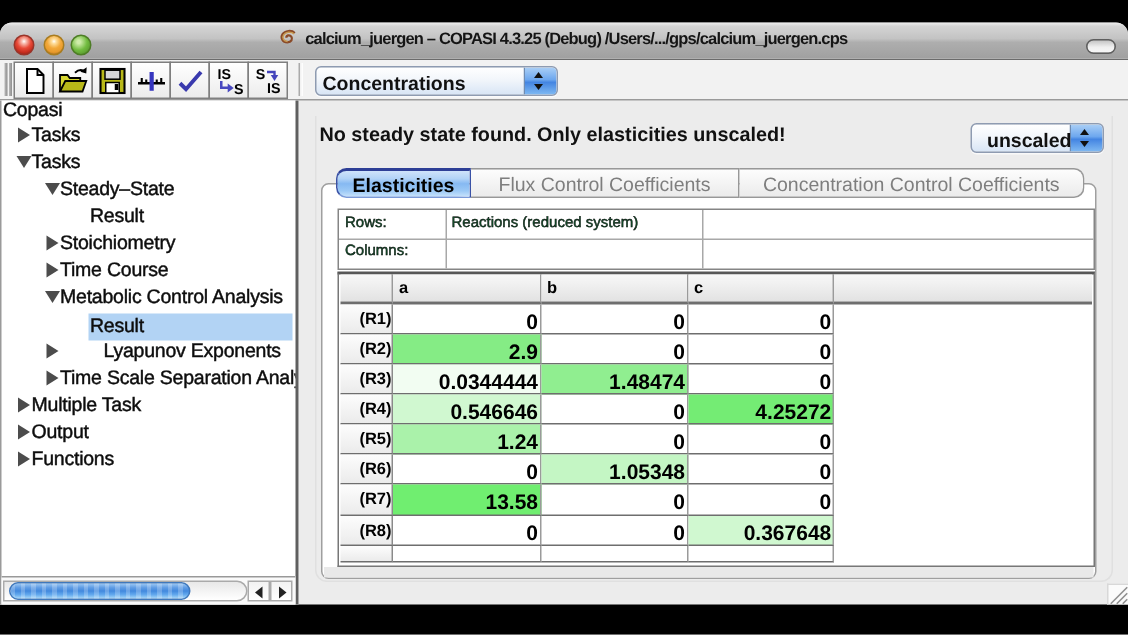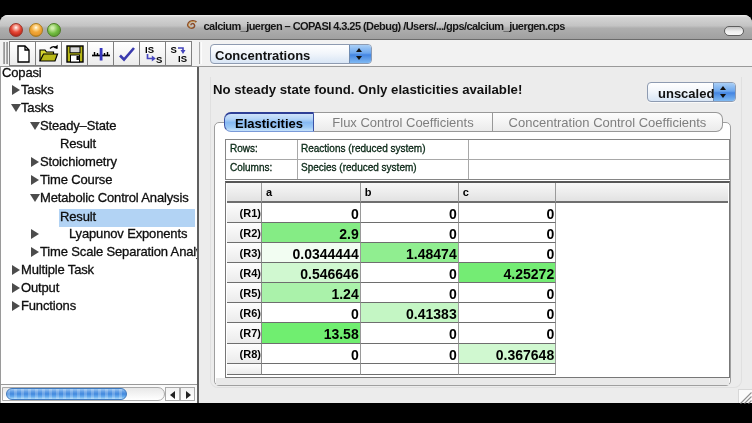--- a/index.html
+++ b/index.html
@@ -172,39 +172,38 @@
       <div id="tsbthumb"></div>
     </div>
   <div class="sbbtn" style="left:164px">
       <div class="sbar" style="left:4px;border-right:5px solid #222;border-top:4px solid transparent;border-bottom:4px solid transparent;"></div>
     </div>
   <div class="sbbtn" style="left:179px">
       <div class="sbar" style="left:5px;border-left:5px solid #222;border-top:4px solid transparent;border-bottom:4px solid transparent;"></div>
     </div>
 </div>
 
-<div id="msg" class="abs">No steady state found. Only elasticities available!</div>
+<div id="msg" class="abs">No steady state found. Only elasticities unscaled!</div>
 <div class="popup abs" style="left:647px;top:82px;width:89px;">
   <div class="cap"></div>
     <div class="lbl" style="left:10px">unscaled</div>
 </div>
 <div id="groupbox" class="abs"></div>
 <div id="gbfoot" class="abs"></div>
 <div id="tab1" class="tab abs">Elasticities</div>
 <div id="tab2" class="tab abs">Flux Control Coefficients</div>
 <div id="tab3" class="tab abs">Concentration Control Coefficients</div>
 
 <div id="rctab" class="abs">
   <div class="rcline" style="left:0;top:19px;width:503px;height:1px;"></div>
   <div class="rcline" style="left:71px;top:0;width:1px;height:39px;"></div>
   <div class="rcline" style="left:242px;top:0;width:1px;height:39px;"></div>
   <div class="rctxt" style="left:4px;top:3px;">Rows:</div>
   <div class="rctxt" style="left:75px;top:3px;">Reactions (reduced system)</div>
   <div class="rctxt" style="left:4px;top:22px;">Columns:</div>
-  <div class="rctxt" style="left:75px;top:22px;">Species (reduced system)</div>
 </div>
 
 <div id="mtab" class="abs"></div>
 <div id="tcells" class="abs" style="left:225px;top:181px;">
     <div class="hcell" style="left:2px;top:2px;width:35px;height:19.5px;padding:3px 0 0 4px;"></div>
     <div class="hcell" style="left:37px;top:2px;width:98.7px;height:19.5px;padding:3px 0 0 4px;">a</div>
     <div class="hcell" style="left:135.7px;top:2px;width:98px;height:19.5px;padding:3px 0 0 4px;">b</div>
     <div class="hcell" style="left:233.7px;top:2px;width:97.5px;height:19.5px;padding:3px 0 0 4px;">c</div>
     <div class="hcell" style="left:331.2px;top:2px;width:171.8px;height:19.5px;border-right:none;"></div>
     <div class="rhcell" style="left:2px;top:21.5px;width:35px;height:20.15px;padding:4px 0 0 2px;">(R1)</div>
@@ -222,21 +221,21 @@
     <div class="rhcell" style="left:2px;top:81.94999999999999px;width:35px;height:20.15px;padding:4px 0 0 2px;">(R4)</div>
     <div class="dcell" style="left:37px;top:81.94999999999999px;width:98.7px;height:20.15px;background:#d0f8d0;padding:3px 1px 0 0;">0.546646</div>
     <div class="dcell" style="left:135.7px;top:81.94999999999999px;width:98px;height:20.15px;padding:3px 1px 0 0;">0</div>
     <div class="dcell" style="left:233.7px;top:81.94999999999999px;width:97.5px;height:20.15px;background:#74ec74;padding:3px 1px 0 0;">4.25272</div>
     <div class="rhcell" style="left:2px;top:102.1px;width:35px;height:20.15px;padding:4px 0 0 2px;">(R5)</div>
     <div class="dcell" style="left:37px;top:102.1px;width:98.7px;height:20.15px;background:#aaf2aa;padding:3px 1px 0 0;">1.24</div>
     <div class="dcell" style="left:135.7px;top:102.1px;width:98px;height:20.15px;padding:3px 1px 0 0;">0</div>
     <div class="dcell" style="left:233.7px;top:102.1px;width:97.5px;height:20.15px;padding:3px 1px 0 0;">0</div>
     <div class="rhcell" style="left:2px;top:122.25px;width:35px;height:20.15px;padding:4px 0 0 2px;">(R6)</div>
     <div class="dcell" style="left:37px;top:122.25px;width:98.7px;height:20.15px;padding:3px 1px 0 0;">0</div>
-    <div class="dcell" style="left:135.7px;top:122.25px;width:98px;height:20.15px;background:#c4f6c4;padding:3px 1px 0 0;">0.41383</div>
+    <div class="dcell" style="left:135.7px;top:122.25px;width:98px;height:20.15px;background:#c4f6c4;padding:3px 1px 0 0;">1.05348</div>
     <div class="dcell" style="left:233.7px;top:122.25px;width:97.5px;height:20.15px;padding:3px 1px 0 0;">0</div>
     <div class="rhcell" style="left:2px;top:142.39999999999998px;width:35px;height:20.15px;padding:4px 0 0 2px;">(R7)</div>
     <div class="dcell" style="left:37px;top:142.39999999999998px;width:98.7px;height:20.15px;background:#70ee70;padding:3px 1px 0 0;">13.58</div>
     <div class="dcell" style="left:135.7px;top:142.39999999999998px;width:98px;height:20.15px;padding:3px 1px 0 0;">0</div>
     <div class="dcell" style="left:233.7px;top:142.39999999999998px;width:97.5px;height:20.15px;padding:3px 1px 0 0;">0</div>
     <div class="rhcell" style="left:2px;top:162.54999999999998px;width:35px;height:20.15px;padding:4px 0 0 2px;">(R8)</div>
     <div class="dcell" style="left:37px;top:162.54999999999998px;width:98.7px;height:20.15px;padding:3px 1px 0 0;">0</div>
     <div class="dcell" style="left:135.7px;top:162.54999999999998px;width:98px;height:20.15px;padding:3px 1px 0 0;">0</div>
     <div class="dcell" style="left:233.7px;top:162.54999999999998px;width:97.5px;height:20.15px;background:#d0f8d0;padding:3px 1px 0 0;">0.367648</div>
     <div class="rhcell" style="left:2px;top:182.7px;width:35px;height:11px;"></div>

